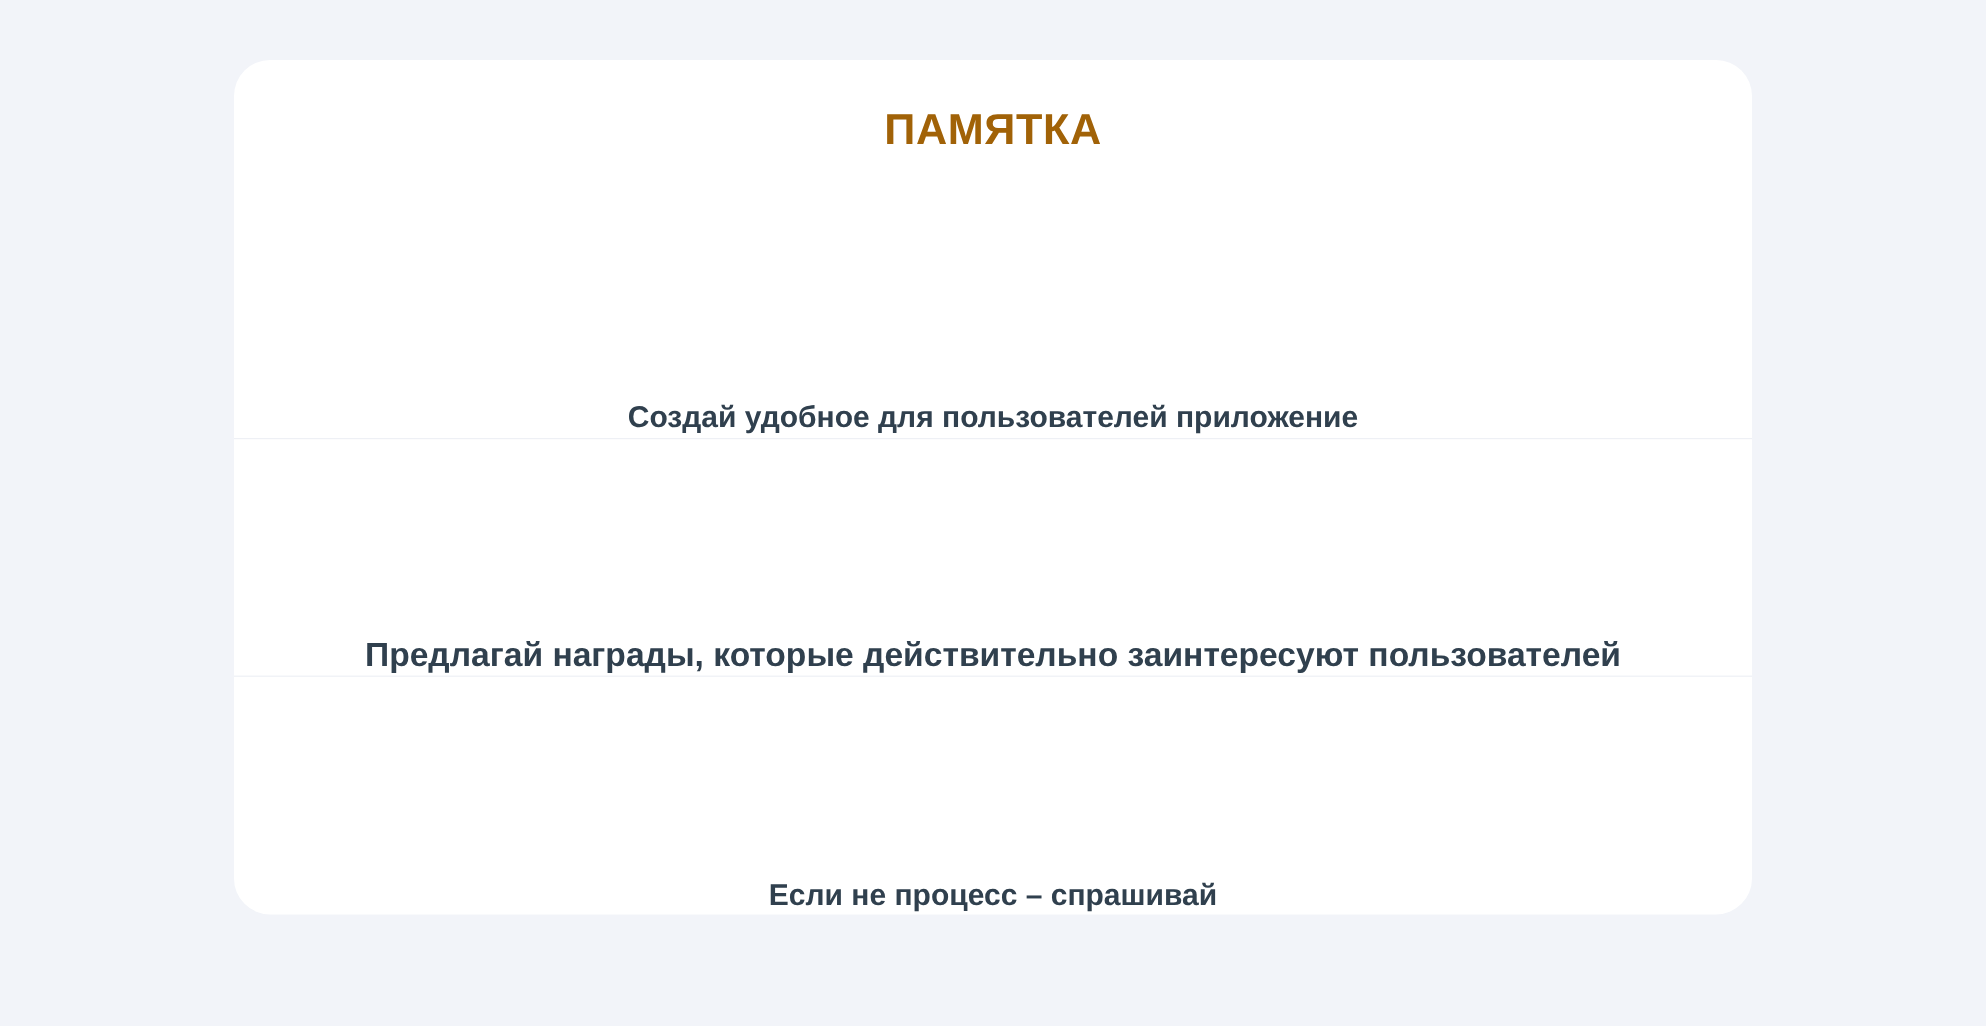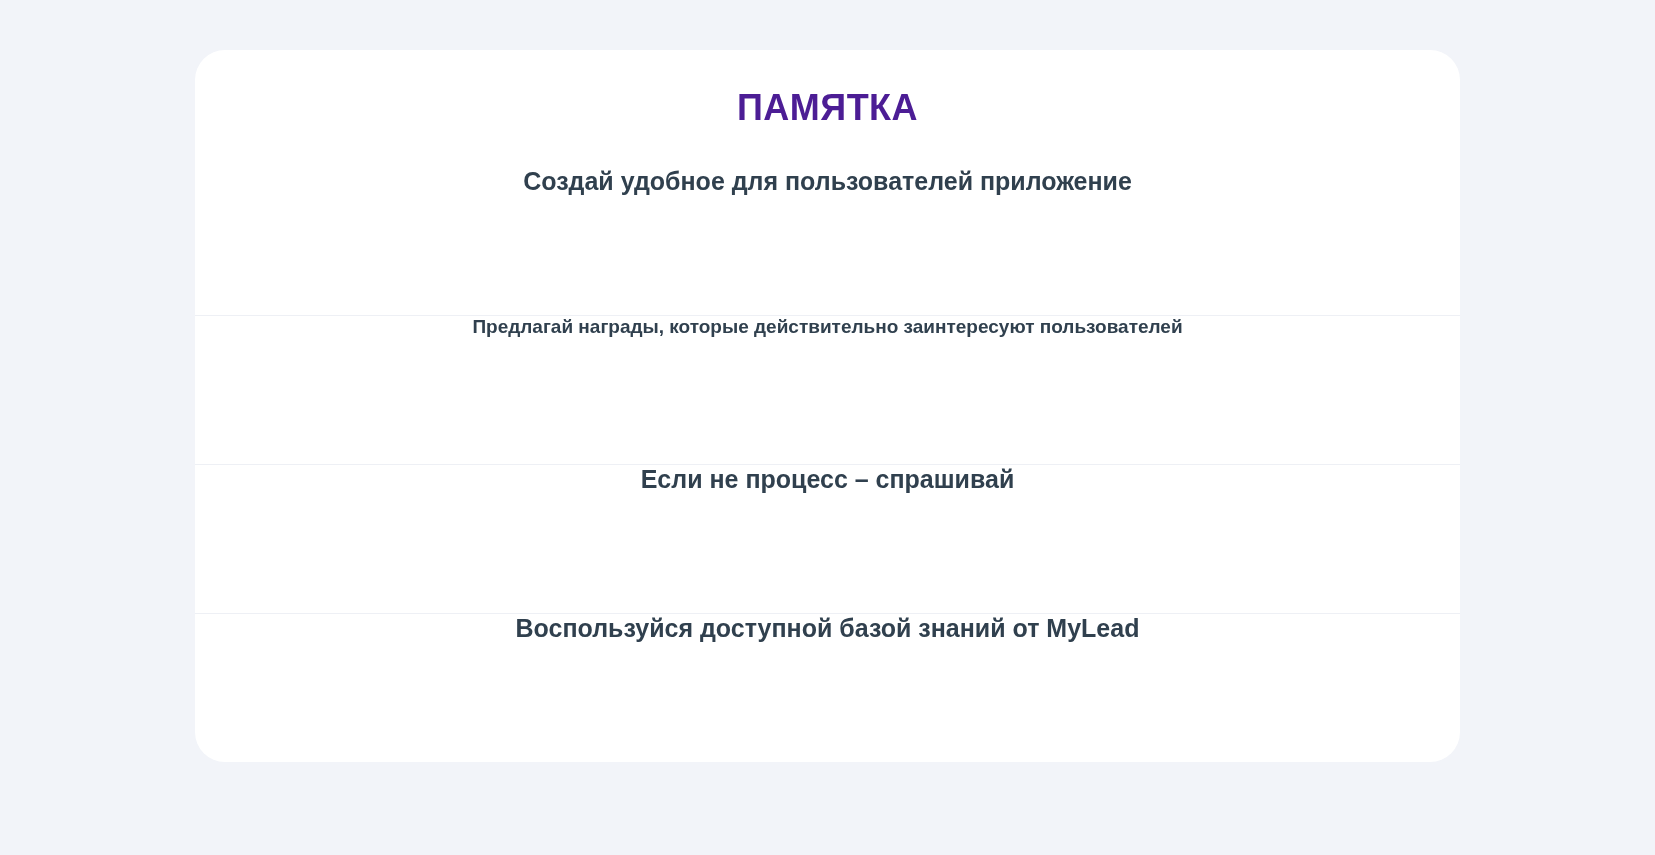--- a/index.html
+++ b/index.html
@@ -38,39 +38,39 @@
 
   .memo-title-wrap {
     height: 116px;
     display: flex;
     align-items: center;
     justify-content: center;
     flex: 0 0 auto;
   }
 
   .memo-title {
-    color: #4c1d95;
+    color: #a16207;
     font-size: 36px;
     font-weight: bold;
     letter-spacing: 0.5px;
     line-height: 1;
     text-align: center;
     white-space: nowrap;
   }
 
   .memo-list {
     flex: 1 1 auto;
     display: flex;
     flex-direction: column;
   }
 
   .memo-row {
     flex: 1 1 0;
     display: flex;
-    align-items: flex-start;
+    align-items: flex-end;
     justify-content: center;
     position: relative;
     padding: 0 24px;
     box-sizing: border-box;
   }
 
   .memo-row + .memo-row::before {
     content: "";
     position: absolute;
     left: 0;
@@ -83,21 +83,21 @@
   .memo-row-text {
     color: #30404e;
     font-size: 25px;
     font-weight: bold;
     line-height: 1.25;
     text-align: center;
     white-space: nowrap;
   }
 
   .memo-row-text.wide {
-    font-size: 19px;
+    font-size: 28px;
   }
 </style>
 </head>
 <body>
 
 <div id="page-root">
 
   <div class="memo-card">
 
     <div class="memo-title-wrap">
@@ -113,20 +113,17 @@
       <div class="memo-row">
         <div class="memo-row-text wide">Предлагай награды, которые действительно заинтересуют пользователей</div>
       </div>
 
 
 
       <div class="memo-row">
         <div class="memo-row-text">Если не процесс – спрашивай</div>
       </div>
 
-      <div class="memo-row">
-        <div class="memo-row-text">Воспользуйся доступной базой знаний от MyLead</div>
-      </div>
 
     </div>
   </div>
 
 </div>
 
 </body></html>

